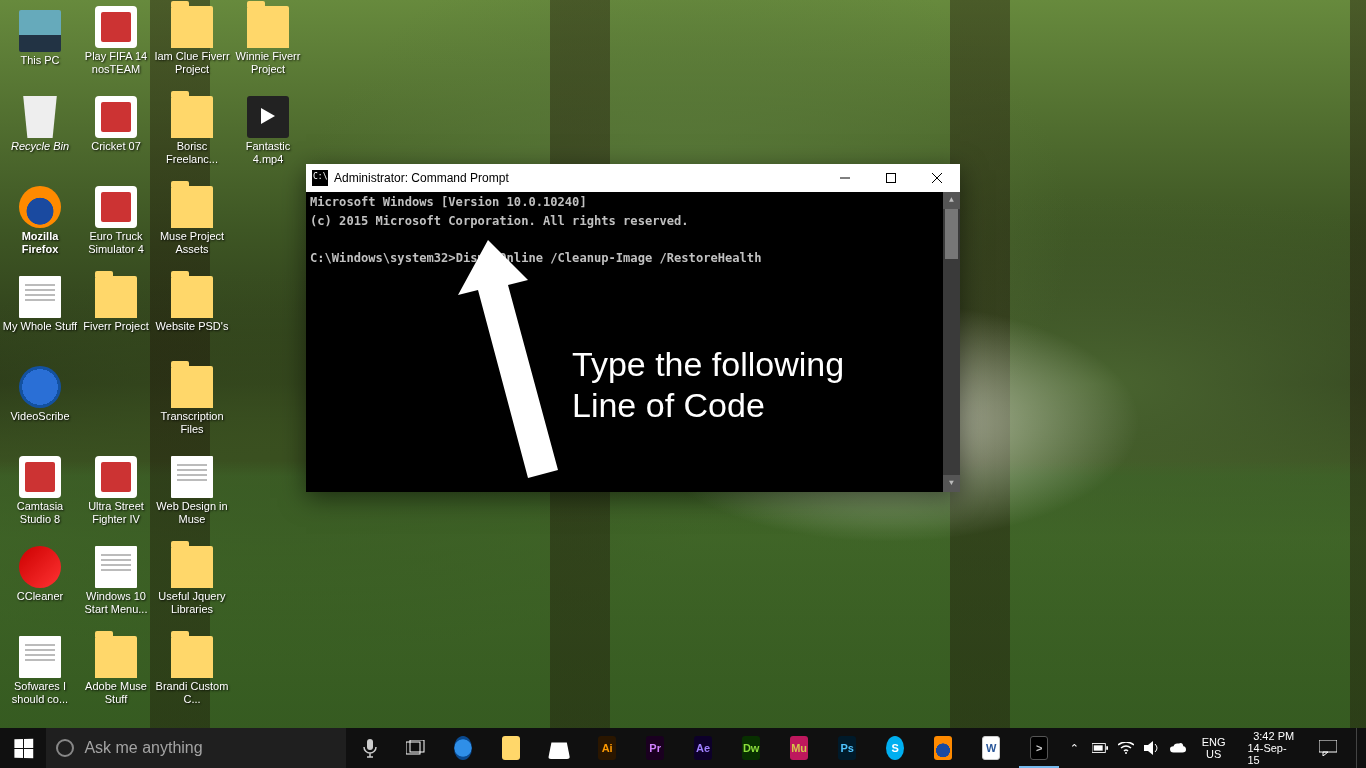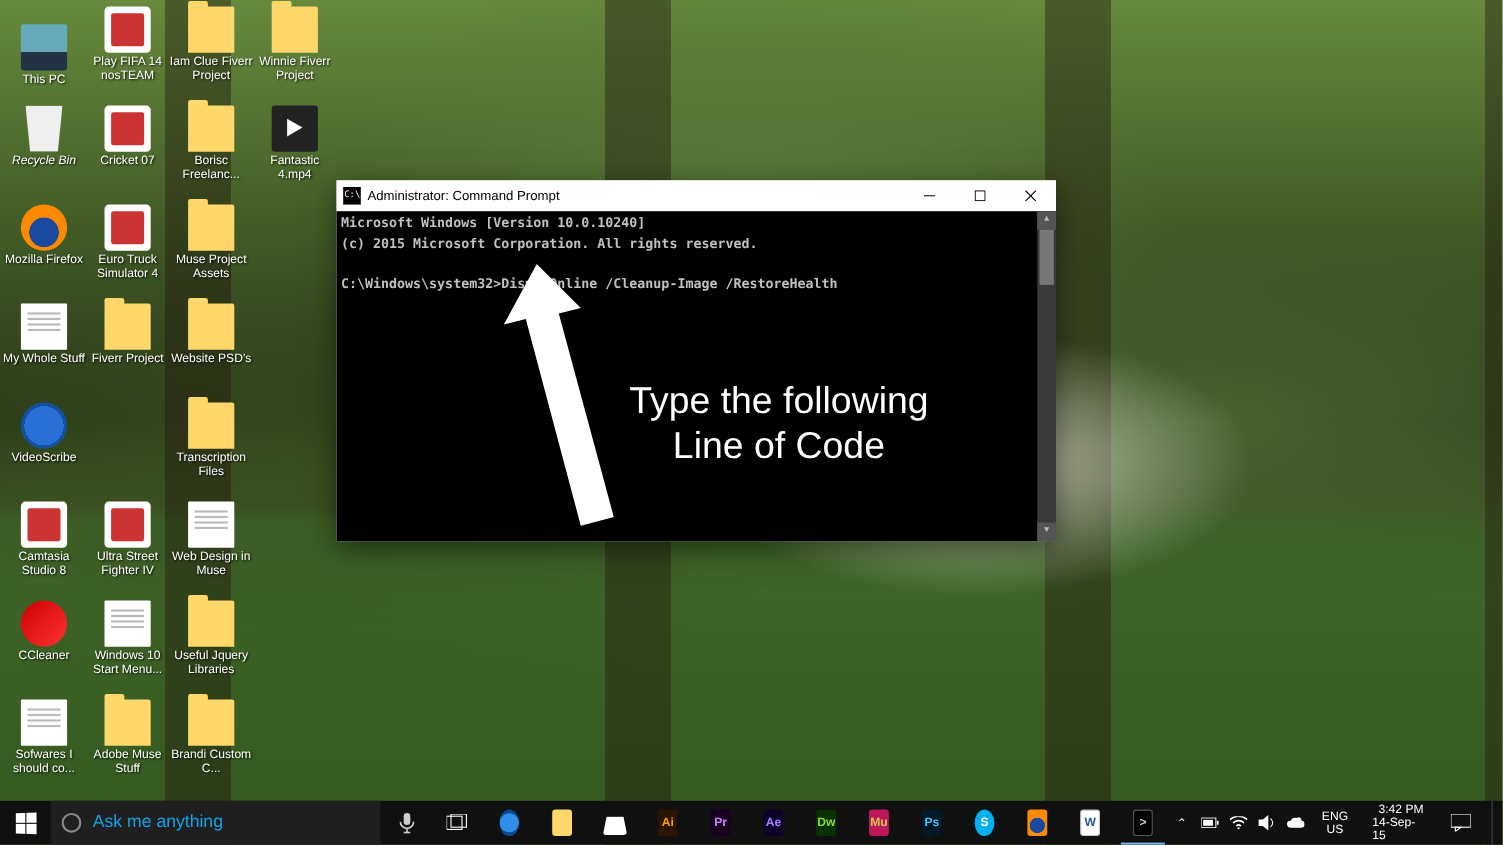--- a/index.html
+++ b/index.html
@@ -73,34 +73,34 @@
     position:relative; overflow:hidden;
     font-weight:bold;
   }
   .cmdbody pre{white-space:pre-wrap;}
   .cmdbody .scroll{position:absolute; right:0; top:0; bottom:0; width:17px; background:#3a3a3a;}
   .cmdbody .scroll .up,.cmdbody .scroll .dn{height:17px;background:#555;display:flex;align-items:center;justify-content:center;color:#bbb;font-size:8px;}
   .cmdbody .scroll .dn{position:absolute;bottom:0;left:0;right:0;}
   .cmdbody .scroll .thumb{position:absolute;left:2px;right:2px;top:17px;height:50px;background:#777;}
 
   
-  .anno{ position:absolute; z-index:25; color:#fff; font-family:'Century Gothic','Futura',Arial,sans-serif;text-align:center; }
+  .anno{ position:absolute; z-index:25; color:#fff; font-family:'Century Gothic','Futura',Arial,sans-serif; }
   .anno-text{ position:absolute; left:572px; top:344px; font-size:34px; line-height:1.2; font-weight:400; color:white; }
   .anno-arrow{ position:absolute; left:458px; top:240px; }
 
   
   .taskbar{
     position:absolute; left:0; right:0; bottom:0; height:40px;
     background:#101010; display:flex; align-items:stretch; z-index:100;
     color:#fff;
   }
   .tb-start{width:48px;display:flex;align-items:center;justify-content:center;cursor:pointer;}
   .winlogo{display:grid;grid-template-columns:9px 9px;grid-template-rows:9px 9px;gap:1px;transform:perspective(40px) rotateY(-8deg);}
   .winlogo span{background:#fff;}
-  .tb-search{flex:0 0 300px;background:#1f1f1f;display:flex;align-items:center;padding:0 10px;gap:10px;color:#0ea5e9;cursor:text;}
+  .tb-search{flex:0 0 300px;background:#1f1f1f;display:flex;align-items:center;padding:0 10px;gap:10px;color:#a3a3a3;cursor:text;}
   .tb-search .cortana{width:18px;height:18px;border:2px solid #888;border-radius:50%;}
   .tb-icons{display:flex;align-items:stretch;}
   .tb-item{width:48px;display:flex;align-items:center;justify-content:center;cursor:pointer;position:relative;}
   .tb-item.active::after{content:"";position:absolute;bottom:0;left:4px;right:4px;height:2px;background:#76b9ed;}
   .tb-sq{width:18px;height:24px;border-radius:3px;display:flex;align-items:center;justify-content:center;font-size:11px;font-weight:bold;}
   .spacer{flex:1;}
   .tray{display:flex;align-items:center;padding:0 4px;gap:10px;font-size:11px;}
   .tray .ico{width:16px;height:16px;display:flex;align-items:center;justify-content:center;cursor:pointer;color:#fff;}
   .tray .lang{display:flex;flex-direction:column;align-items:center;line-height:1.1;cursor:pointer;padding:0 6px;}
   .tray .clock{display:flex;flex-direction:column;align-items:flex-end;line-height:1.1;cursor:pointer;padding:0 6px;}
@@ -118,21 +118,21 @@
   .c-mu{background:#be185d;color:#d5c64a;}
   .c-ps{background:#001a2a;color:#4fc4ff;}
   .c-skype{background:#00aff0;border-radius:50%;color:#fff;font-weight:bold;}
   .c-word{background:#fff;color:#2a579a;border:1px solid #ccc;}
   .c-cmd{background:#000;color:#ccc;border:1px solid #555;}
 </style>
 </head>
 <body>
 
 <div class="desktop" id="desktop">
-    <div class="icon" style="left: 2px; top: 22px;">
+    <div class="icon" style="left: 2px; top: 10px;">
       <div class="ibox i-pc"></div>
       <span class="lbl">This PC</span>
     </div>
     <div class="icon" style="left: 78px; top: 6px;">
       <div class="ibox i-app"></div>
       <span class="lbl">Play FIFA 14 nosTEAM</span>
     </div>
     <div class="icon" style="left: 154px; top: 6px;">
       <div class="ibox i-folder"></div>
       <span class="lbl">Iam Clue Fiverr Project</span>
@@ -150,21 +150,21 @@
       <span class="lbl">Cricket 07</span>
     </div>
     <div class="icon" style="left: 154px; top: 96px;">
       <div class="ibox i-folder"></div>
       <span class="lbl">Borisc Freelanc...</span>
     </div>
     <div class="icon" style="left: 230px; top: 96px;">
       <div class="ibox i-vid"></div>
       <span class="lbl">Fantastic 4.mp4</span>
     </div>
-    <div class="icon" style="left: 2px; top: 186px;">
+    <div class="icon" style="left: 2px; top: 186px; font-weight: bold;">
       <div class="ibox i-ff"></div>
       <span class="lbl">Mozilla Firefox</span>
     </div>
     <div class="icon" style="left: 78px; top: 186px;">
       <div class="ibox i-app"></div>
       <span class="lbl">Euro Truck Simulator 4</span>
     </div>
     <div class="icon" style="left: 154px; top: 186px;">
       <div class="ibox i-folder"></div>
       <span class="lbl">Muse Project Assets</span>

